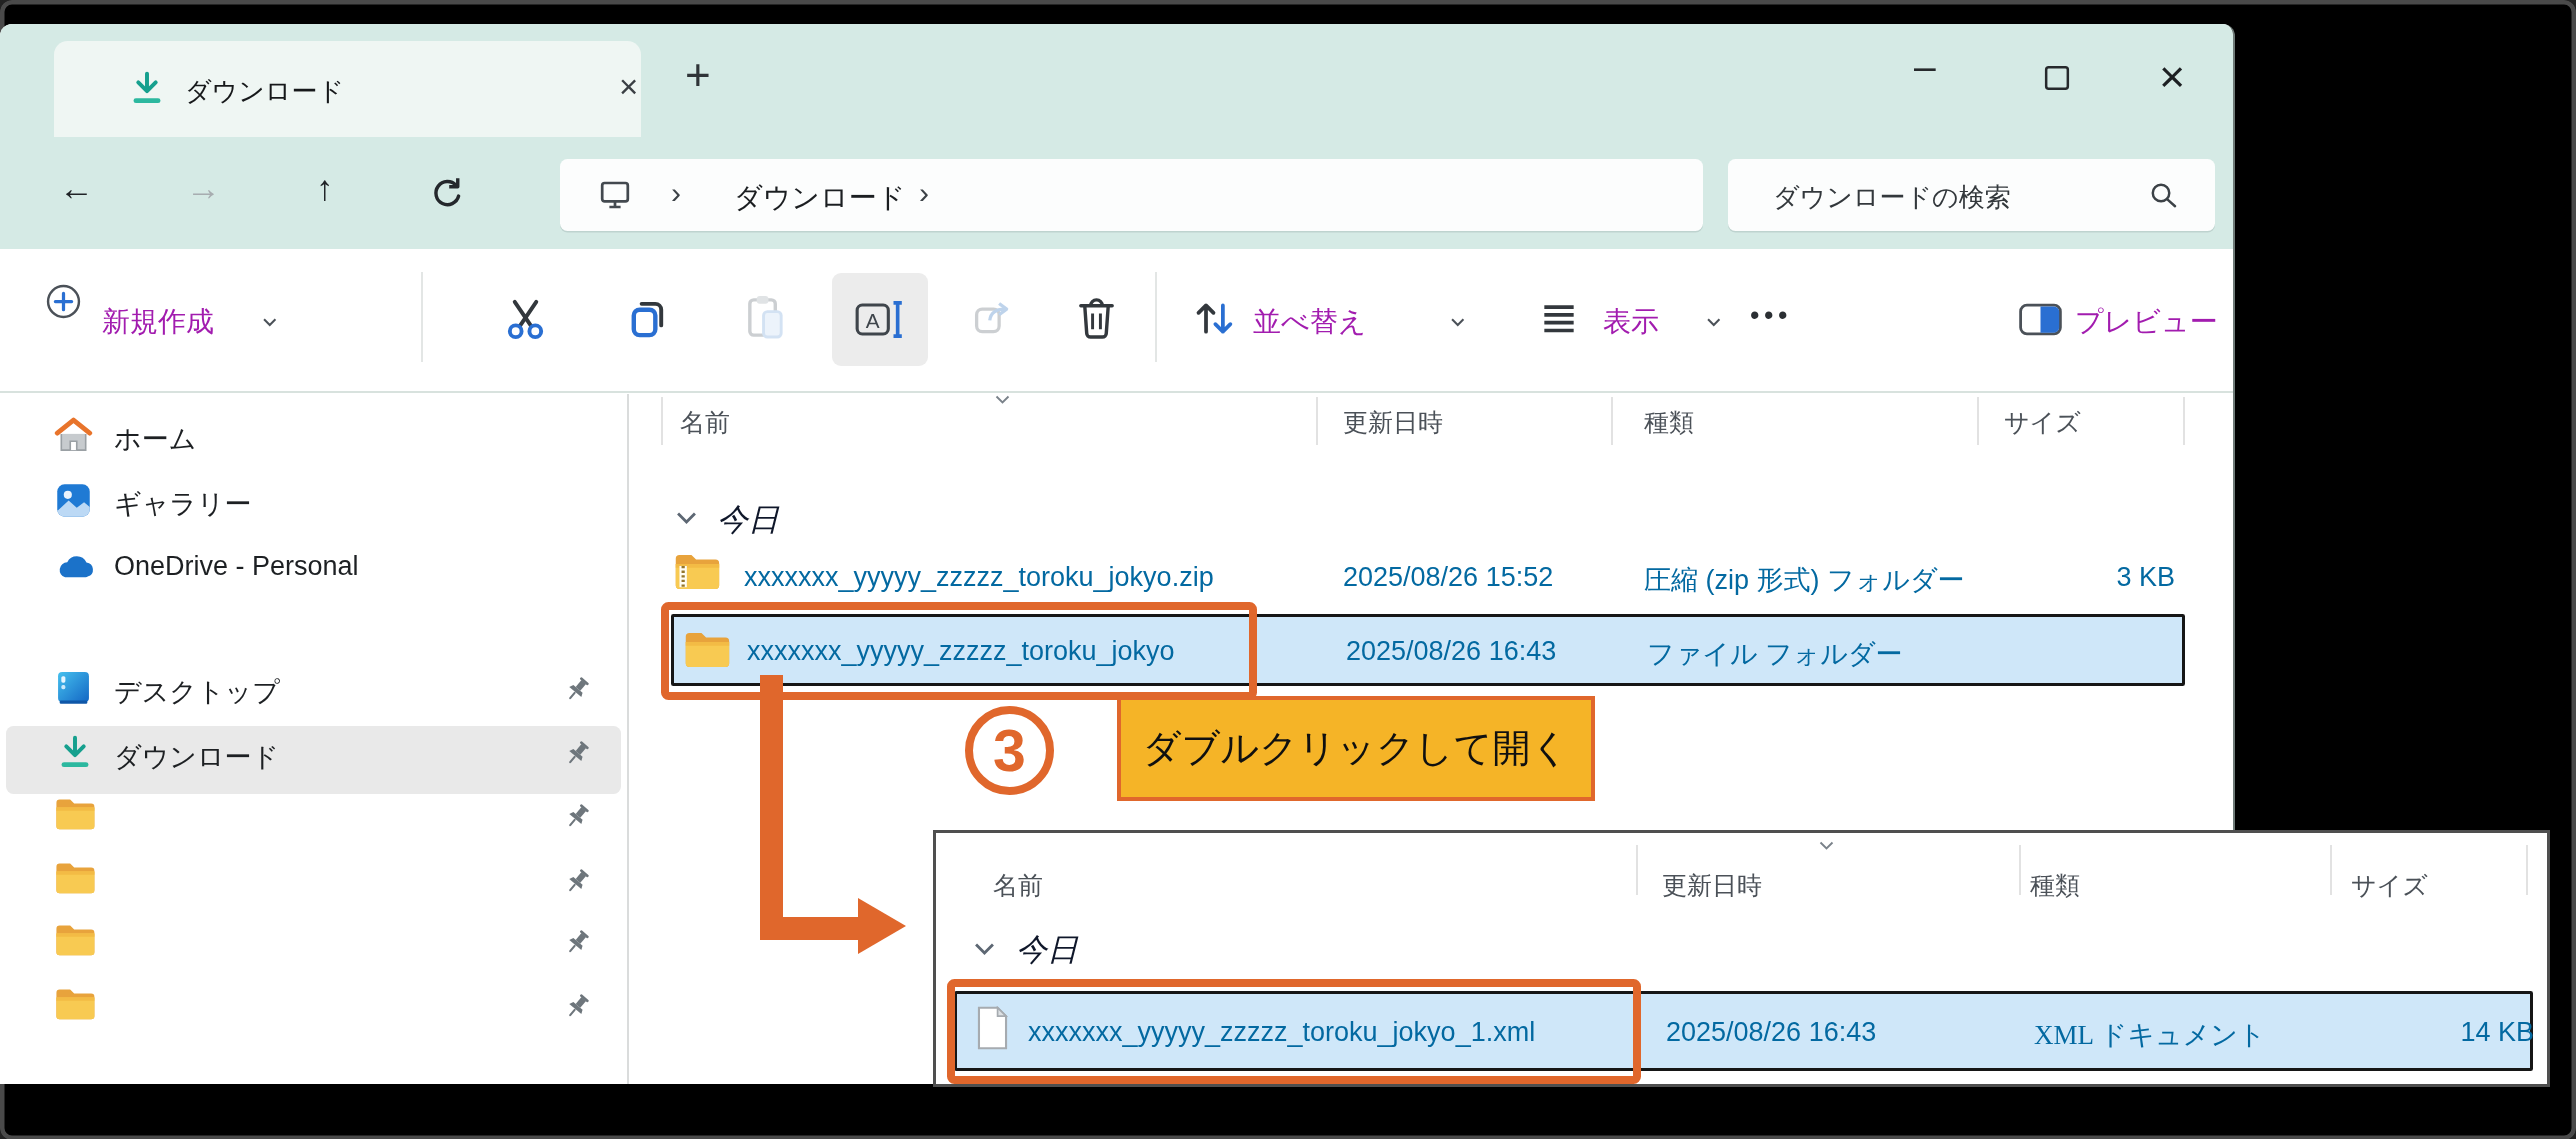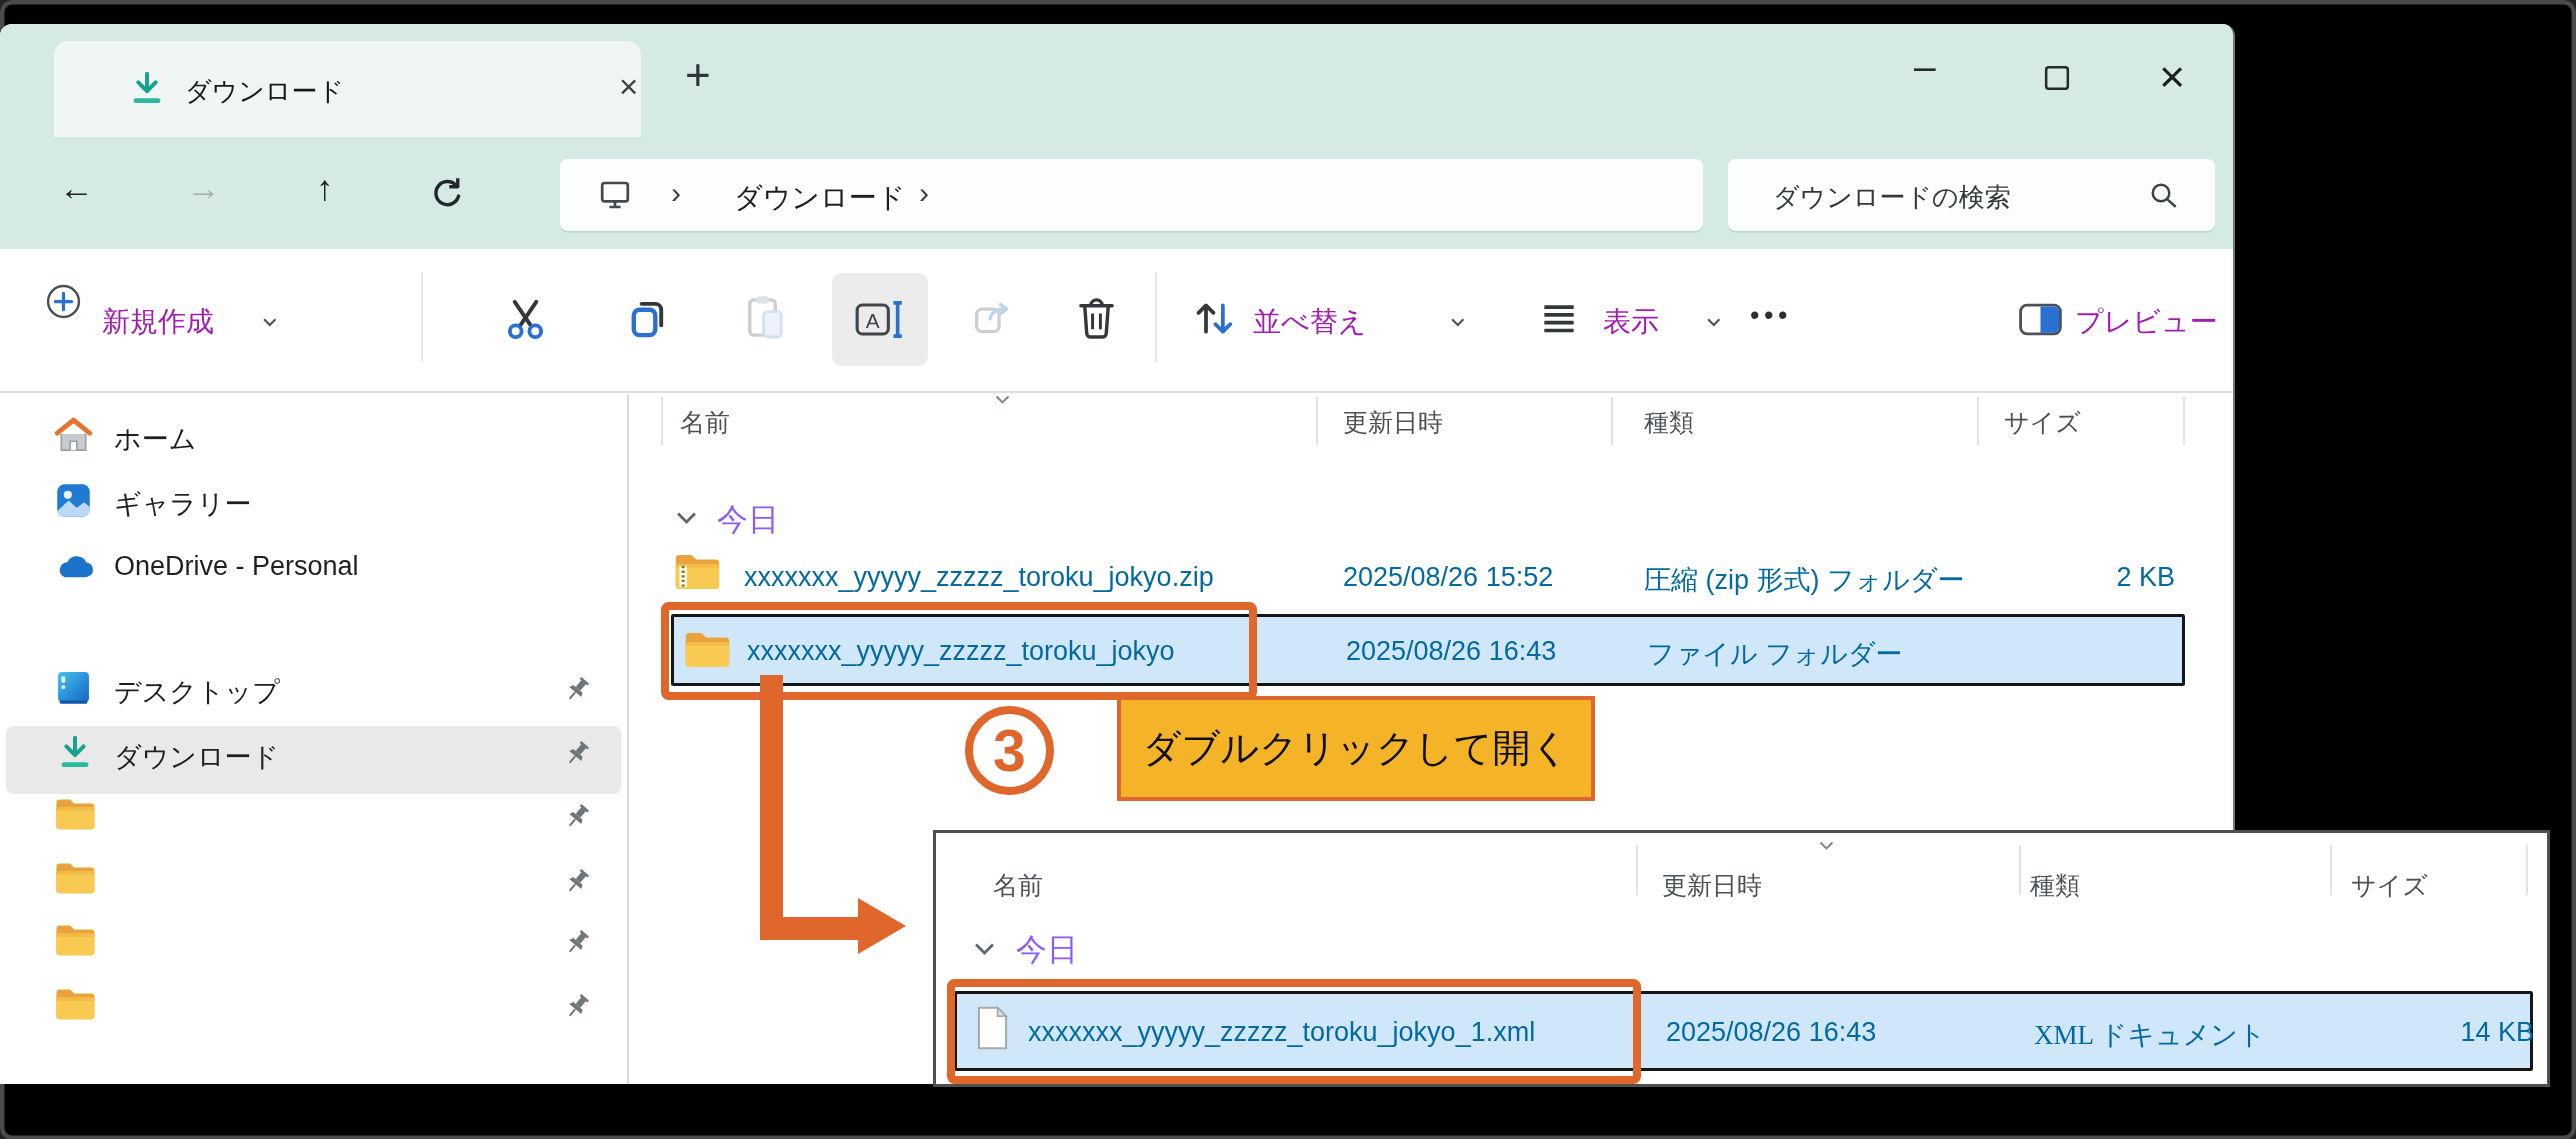--- a/index.html
+++ b/index.html
@@ -15,21 +15,21 @@
   .navbtn{font-size:35px;color:#1f2226;}
   .field{position:absolute;top:135px;height:72px;background:#fcfdfd;border-radius:7.5px;box-shadow:0 1.5px 0 rgba(150,170,165,.35);}
   .toolbar{position:absolute;left:0;top:225px;width:2235px;height:141px;background:#fff;}
   .tool-label{font-size:28px;color:#a21caf;}
   .tdivider{position:absolute;top:248px;width:1.5px;height:90px;background:#e3e6e5;}
   .body-divider{position:absolute;left:0;top:367px;width:2233px;height:2.3px;background:#d8e2de;}
   .side-label{font-size:27px;color:#1d2023;}
   .side-sel{position:absolute;left:6px;top:702px;width:615px;height:68px;background:#e9e9e9;border-radius:7.5px;}
   .col-label{font-size:25px;color:#4b5158;}
   .hdivider{position:absolute;width:1.5px;height:48px;background:#e2e2e2;top:373px;}
-  .group-label{font-size:31px;color:#8b5cf6;}
+  .group-label{font-size:31px;color:#0f172a;font-style:italic;}
   .cell{font-size:27px;color:#0369a1;white-space:nowrap;}
   .sel-row{position:absolute;background:#cfe7f9;border:3.8px solid #161616;border-radius:2.3px;box-sizing:border-box;}
   .orange-rect{position:absolute;border:8.3px solid #e0672c;border-radius:7.5px;box-sizing:border-box;}
   .callout{position:absolute;left:1117px;top:696px;width:478px;height:105px;background:#f5b427;border:4.5px solid #e0672c;
            box-sizing:border-box;display:flex;align-items:center;justify-content:center;font-size:38px;color:#101010;}
   .step-circle{position:absolute;left:965px;top:706px;width:89px;height:89px;border:8.3px solid #e0672c;border-radius:50%;
                box-sizing:border-box;display:flex;align-items:center;justify-content:center;font-size:59px;font-weight:600;color:#e0672c;background:transparent;}
   .arrow-part{position:absolute;background:#e0672c;}
   .arrow-head{position:absolute;left:858px;top:898px;width:0;height:0;border-top:28.5px solid transparent;
               border-bottom:28.5px solid transparent;border-left:48px solid #e0672c;}
@@ -395,21 +395,21 @@
             <path d="M3 8 a4 4 0 0 1 4-4 h13 l5 5 h21 a4 4 0 0 1 4 4 v24 a4 4 0 0 1-4 4 H7 a4 4 0 0 1-4-4 z" fill="#e8a33c"></path>
             <path d="M3 14 h47 v23 a4 4 0 0 1-4 4 H7 a4 4 0 0 1-4-4 z" fill="#f8ca52"></path>
             <path d="M3 14 h47 v4 H3 z" fill="#f3bb45"></path>
             <line x1="11" y1="16" x2="11" y2="39" stroke="#fffdf4" stroke-width="8"></line>
             <line x1="11" y1="16" x2="11" y2="39" stroke="#94762b" stroke-width="3.5" stroke-dasharray="2.5 2.5"></line>
           </svg>
       </span>
       <span class="abs cell" style="left:744px;top:538px;">xxxxxxx_yyyyy_zzzzz_toroku_jokyo.zip</span>
       <span class="abs cell" style="left:1343px;top:538px;">2025/08/26 15:52</span>
       <span class="abs cell" style="left:1644px;top:538px;">圧縮 (zip 形式) フォルダー</span>
-      <span class="abs cell" style="left:1998px;top:538px;width:177px;text-align:right;">2 KB</span>
+      <span class="abs cell" style="left:1998px;top:538px;width:177px;text-align:right;">3 KB</span>
     </div>
 
     <div class="sel-row" style="left:671px;top:590px;width:1514px;height:72px;">
       <span style="position:absolute;left:9px;top:12px;">
         <svg width="48" height="41" viewBox="0 0 52 44">
             <path d="M3 8 a4 4 0 0 1 4-4 h13 l5 5 h21 a4 4 0 0 1 4 4 v24 a4 4 0 0 1-4 4 H7 a4 4 0 0 1-4-4 z" fill="#e8a33c"></path>
             <path d="M3 14 h47 v23 a4 4 0 0 1-4 4 H7 a4 4 0 0 1-4-4 z" fill="#f8ca52"></path>
             <path d="M3 14 h47 v4 H3 z" fill="#f3bb45"></path>
           </svg>
       </span>

